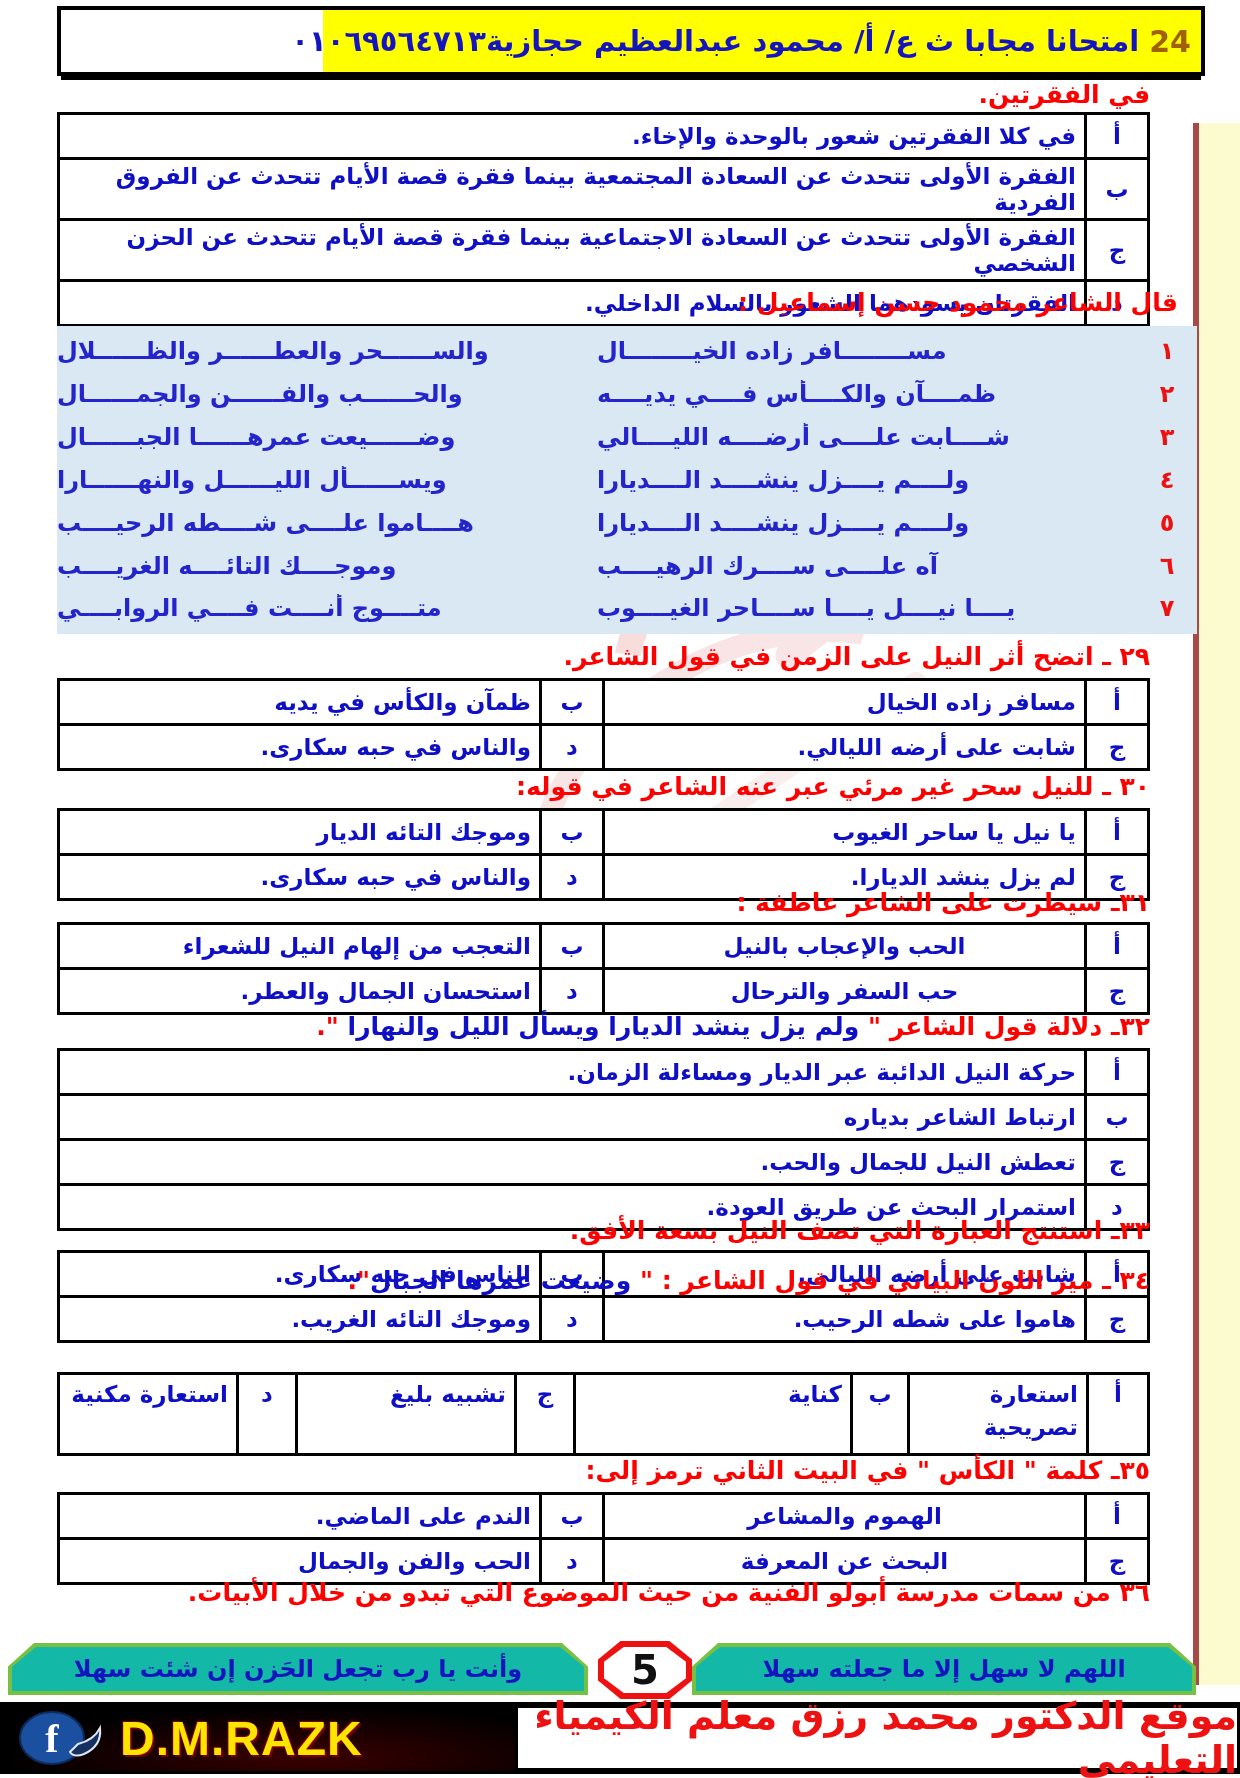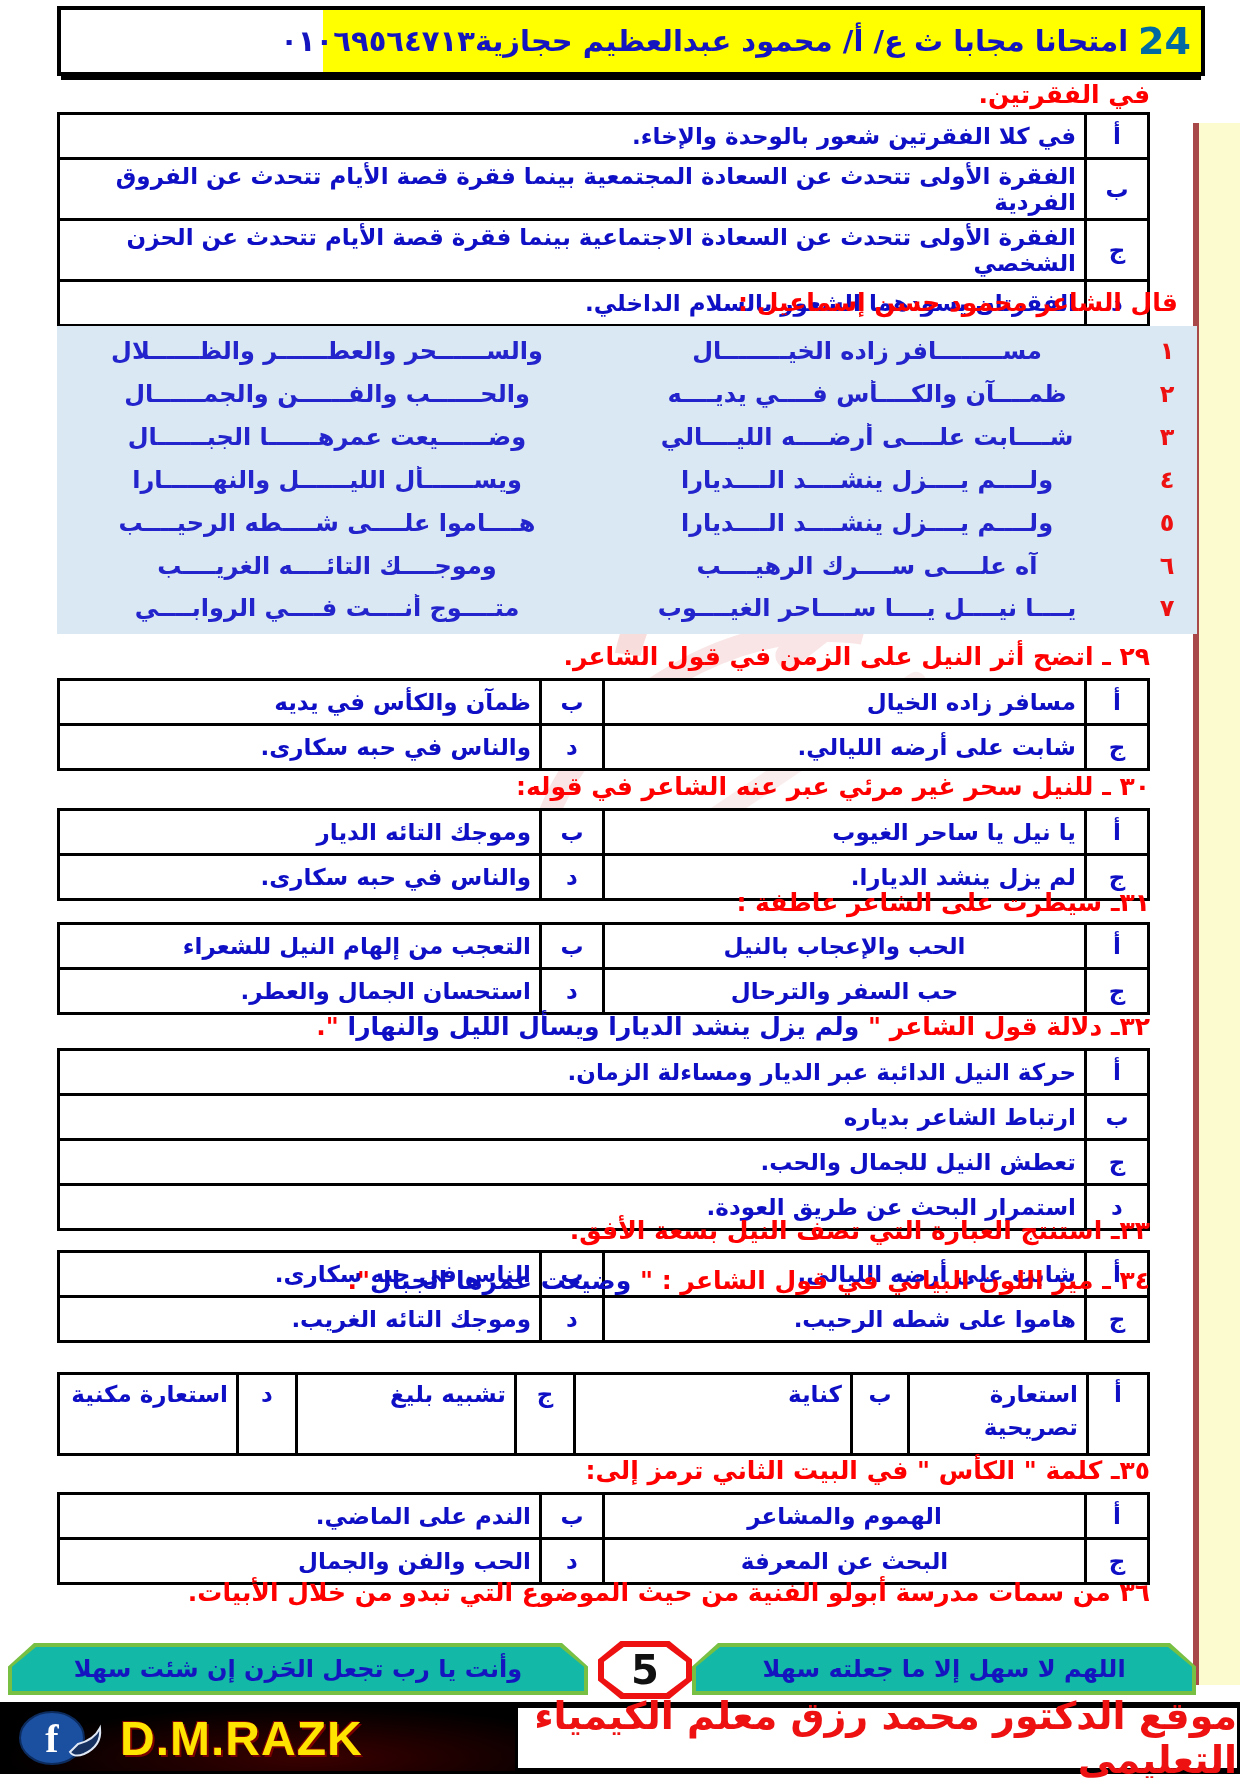--- a/index.html
+++ b/index.html
@@ -9,40 +9,40 @@
     overflow:hidden;margin:0 auto;
   }
   
   .side-band{position:absolute;top:123px;right:0;width:41px;height:1562px;
     background:#fbfbcf;border-left:6px solid #a94848;}
   
   .header-box{position:absolute;top:6px;left:57px;width:1140px;height:62px;
     background:#ffffff;border:4px solid #000;box-shadow:0 8px 0 -4px #000;}
   .header-yellow{position:absolute;top:0;bottom:0;right:0;left:262px;background:#ffff00;
     display:flex;align-items:center;justify-content:flex-start;padding:0 10px;box-sizing:border-box;}
-  .header-yellow .t-num{color:#0369a1;font-size:38px;margin-left:10px;}
+  .header-yellow .t-num{color:#a16207;font-size:30px;margin-left:10px;}
   .header-yellow .t-rest{color:#1515c0;font-size:29px;white-space:nowrap;}
   
   .red-head{position:absolute;left:57px;width:1093px;text-align:right;
     color:#ff0000;font-size:25px;line-height:30px;}
   .blue-inline{color:#0f0fc5;}
   
   table.qtable{border-collapse:collapse;table-layout:fixed;position:absolute;left:57px;width:1093px;background:#fff;}
   table.qtable td{border:3px solid #000;color:#0f0fc5;font-size:23px;padding:3px 8px;height:36px;vertical-align:middle;}
   td.letter{width:44px;text-align:center;color:#000;font-size:24px;padding:3px 2px;}
   td.full{text-align:right;}
   td.opt-a{text-align:right;}
   td.opt-b{}
   table.center-a td.opt-a{text-align:center;}
   
   .poem{position:absolute;top:326px;left:57px;width:1140px;height:308px;background:#d9e8f2;
     display:flex;flex-direction:column;justify-content:space-around;padding:4px 0;box-sizing:border-box;}
   .verse{display:flex;align-items:center;height:42px;}
   .verse .vnum{width:60px;text-align:center;color:#e11;font-size:24px;flex:0 0 60px;}
-  .verse .hemi{flex:1;text-align:center;color:#2424cc;font-size:24px;white-space:nowrap;overflow:hidden;}
+  .verse .hemi{flex:1;text-align:left;color:#2424cc;font-size:24px;white-space:nowrap;overflow:hidden;}
   
   table.tall td{height:72px;vertical-align:top;line-height:33px;}
   
   .wm{position:absolute;top:420px;left:470px;width:700px;height:620px;opacity:.22;pointer-events:none;}
   .wm .arc1{position:absolute;top:40px;left:120px;width:420px;height:300px;border:26px solid transparent;
     border-top-color:#e06a6a;border-radius:50%;transform:rotate(-38deg);}
   .wm .arc2{position:absolute;top:220px;left:40px;width:460px;height:320px;border:22px solid transparent;
     border-top-color:#e58c8c;border-radius:50%;transform:rotate(-30deg);}
   .wm .bar1{position:absolute;top:120px;left:270px;width:360px;height:26px;background:#e58c8c;transform:rotate(-38deg);border-radius:14px;}
   .wm .bar2{position:absolute;top:330px;left:180px;width:300px;height:20px;background:#edb0b0;transform:rotate(-34deg);border-radius:12px;}

